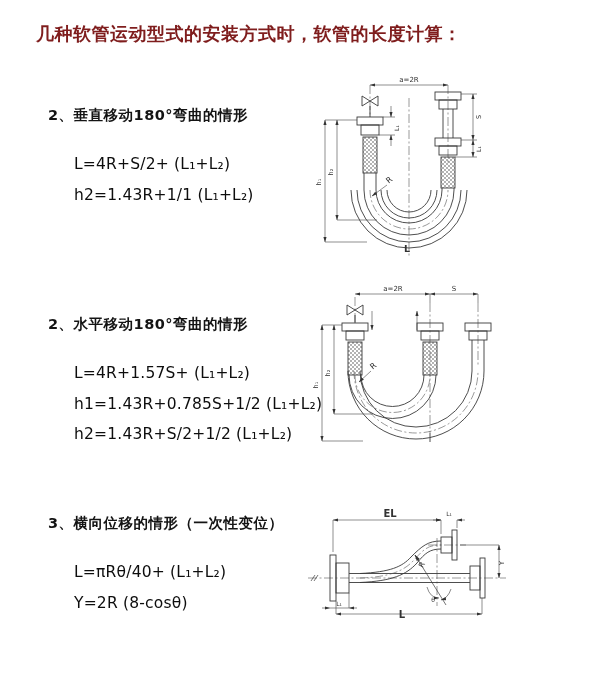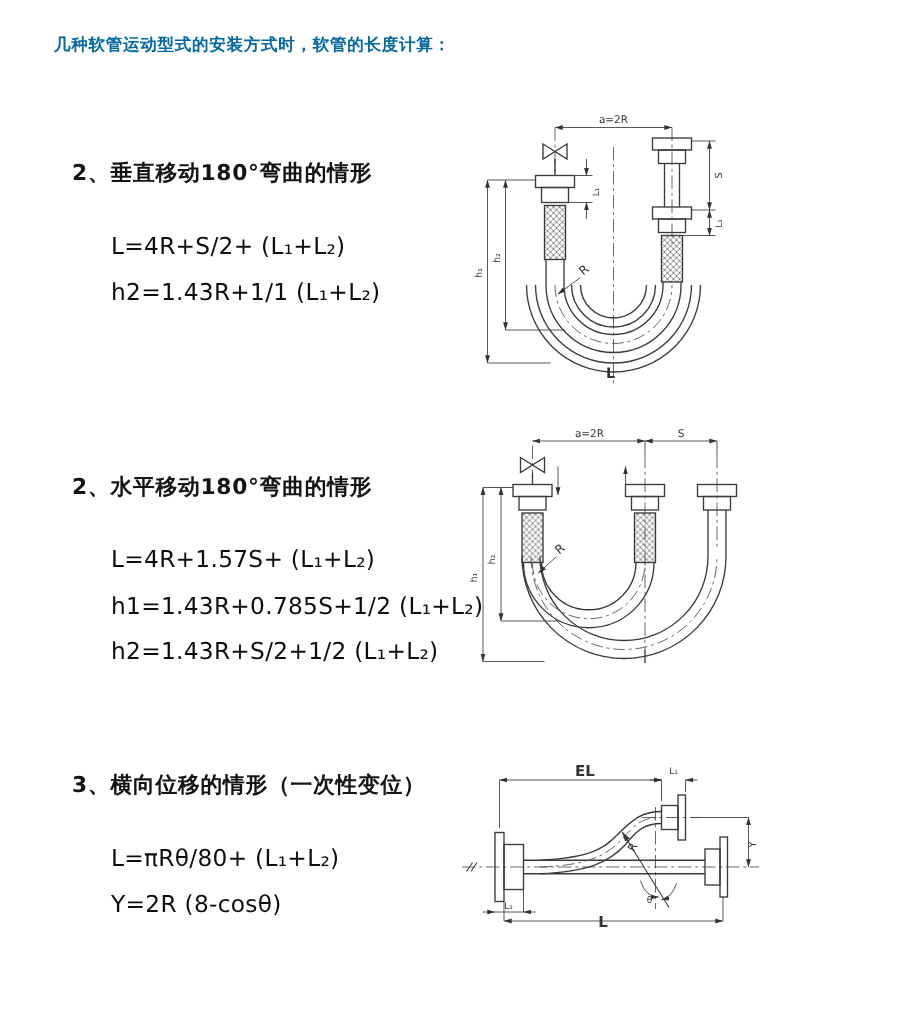--- a/index.html
+++ b/index.html
@@ -2,22 +2,22 @@
 <html><head>
 <meta charset="utf-8">
 <style>
   html,body{margin:0;padding:0;}
   body{
     width:600px;height:675px;background:#ffffff;position:relative;overflow:hidden;
     font-family:"DejaVu Sans","Liberation Sans",sans-serif;color:#111;
     -webkit-font-smoothing:antialiased;
   }
   .doc-title{
-    position:absolute;left:36px;top:22px;font-size:11px;font-weight:bold;
-    letter-spacing:0.5px;color:#0369a1;white-space:nowrap;
+    position:absolute;left:36px;top:22px;font-size:18px;font-weight:bold;
+    letter-spacing:0.5px;color:#7f1d1d;white-space:nowrap;
   }
   .section{position:absolute;left:48px;}
   .section .heading{font-size:14.5px;font-weight:bold;color:#141414;letter-spacing:0.5px;white-space:nowrap;}
   .section .formulas{margin-left:26px;margin-top:24px;}
   .section .formulas .f{font-size:15.5px;line-height:30.5px;color:#0d0d0d;white-space:nowrap;letter-spacing:0.2px;}
   #sec1{top:106px;}
   #sec2{top:315px;}
   #sec3{top:514px;}
   .dwg{position:absolute;}
   #dwg1{left:305px;top:70px;}
@@ -43,21 +43,21 @@
   <div class="formulas">
     <div class="f">L=4R+1.57S+ (L₁+L₂)</div>
     <div class="f">h1=1.43R+0.785S+1/2 (L₁+L₂)</div>
     <div class="f">h2=1.43R+S/2+1/2 (L₁+L₂)</div>
   </div>
 </div>
 
 <div class="section" id="sec3">
   <div class="heading">3、横向位移的情形（一次性变位）</div>
   <div class="formulas">
-    <div class="f">L=πRθ/80+ (L₁+L₂)</div>
+    <div class="f">L=πRθ/40+ (L₁+L₂)</div>
     <div class="f">Y=2R (8-cosθ)</div>
   </div>
 </div>
 
 <svg id="dwg1" class="dwg" width="285" height="198" viewBox="0 0 285 198">
   <defs>
     <marker id="m1" viewBox="0 0 10 10" refX="9.5" refY="5" markerWidth="9" markerHeight="9" orient="auto-start-reverse">
       <path d="M0,2 L10,5 L0,8 z" fill="#333"></path>
     </marker>
     <pattern id="hatch1" patternUnits="userSpaceOnUse" width="4" height="4">

